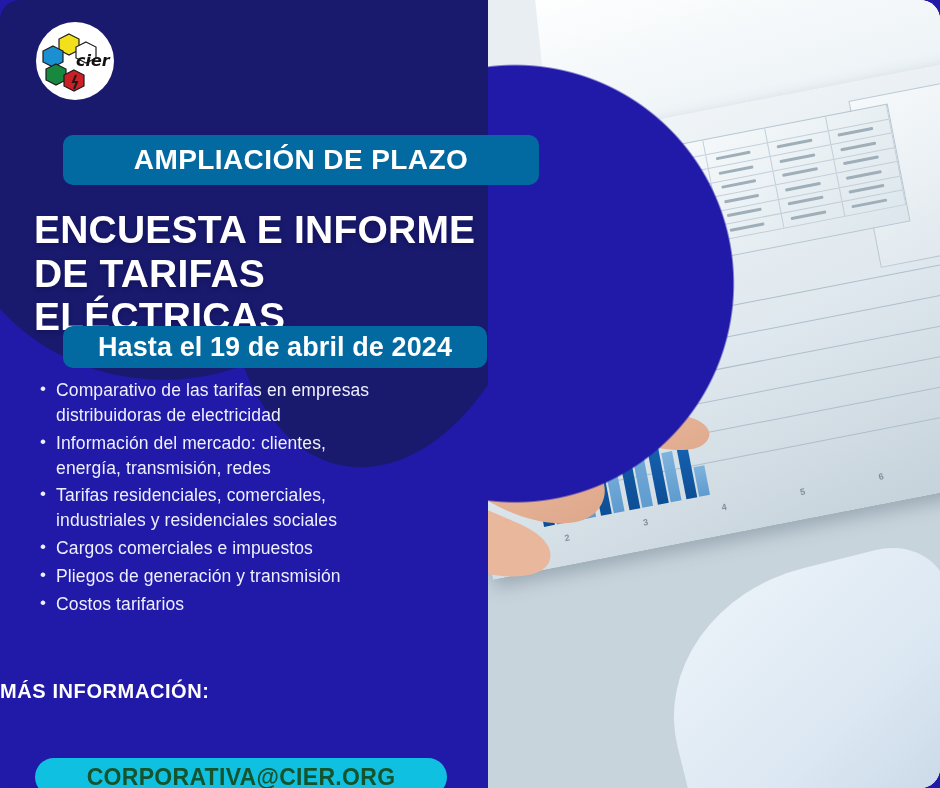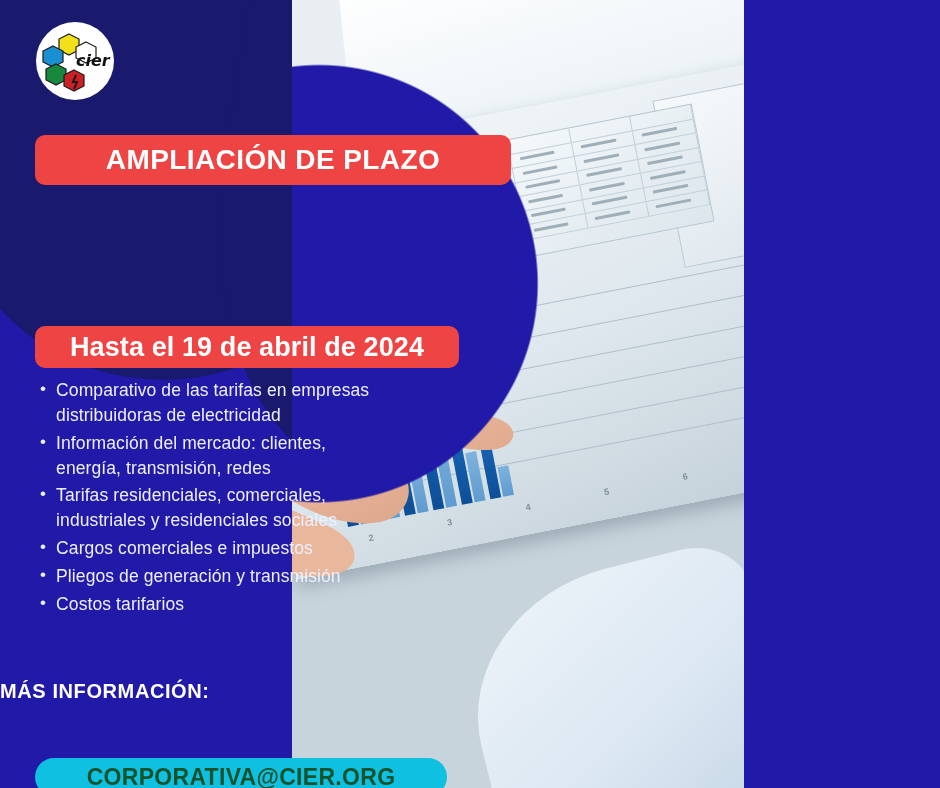--- a/index.html
+++ b/index.html
@@ -5,23 +5,24 @@
   * { margin:0; padding:0; box-sizing:border-box; }
   html, body { width:940px; height:788px; }
   body {
     font-family:"Liberation Sans", sans-serif;
     background:#2119a8;
     overflow:hidden;
     position:relative;
   }
   #poster {
     position:absolute; left:0; top:0;
-    width:744px; height:788px;
+    width:940px; height:788px;
     background:#2119a8;
     overflow:hidden;
+    border-radius:20px;
   }
 
   
   .navy-curve {
     position:absolute;
     left:232px; top:-230px;
     width:330px; height:700px;
     background:#191a6e;
     border-radius:0 0 60% 62% / 0 0 46% 52%;
     transform:rotate(9deg);
@@ -165,24 +166,24 @@
     background:#ffffff; position:relative; flex:none;
   }
   .hexes { position:absolute; left:0; top:0; width:78px; height:78px; }
   .brand-title {
     color:#ffffff; font-weight:bold; font-size:21px; line-height:1.08;
     letter-spacing:.2px; white-space:pre-line;
   }
 
   .pill-orange {
     position:absolute;
-    background:#ef4444;
+    background:#0369a1;
     border-radius:10px;
     color:#ffffff; font-weight:bold;
-    display:flex; align-items:center; justify-content:center;
+    display:flex; align-items:center; justify-content:center;margin-left:28px;
   }
   #badge-ampliacion {
     left:35px; top:135px; width:476px; height:50px;
     font-size:28px; letter-spacing:.4px;
   }
   #badge-fecha {
     left:35px; top:326px; width:424px; height:42px;
     font-size:27px; letter-spacing:.1px;
   }
 
@@ -412,20 +413,22 @@
             <polygon points="38,48 48,53 48,64 38,69 28,64 28,53" fill="#cc2027"></polygon>
             <path d="M40,53 l-3,7 h4 l-3,7" fill="none" stroke="#1b1b1b" stroke-width="2"></path>
           </g>
           <text x="40" y="44" font-family="DejaVu Sans, sans-serif" font-size="16" font-weight="bold" font-style="italic" fill="#111111">cier</text>
         </svg>
       </div>
     </div>
 
     <div class="pill-orange" id="badge-ampliacion">AMPLIACIÓN DE PLAZO</div>
 
+    <div class="headline">ENCUESTA E INFORME
+DE TARIFAS ELÉCTRICAS</div>
 
     <div class="pill-orange" id="badge-fecha">Hasta el 19 de abril de 2024</div>
 
     <div class="bullets">
       <div class="bullet">
         <span class="dot">•</span>
         <span>Comparativo de las tarifas  en empresas
 distribuidoras de electricidad</span>
       </div>
       <div class="bullet">

